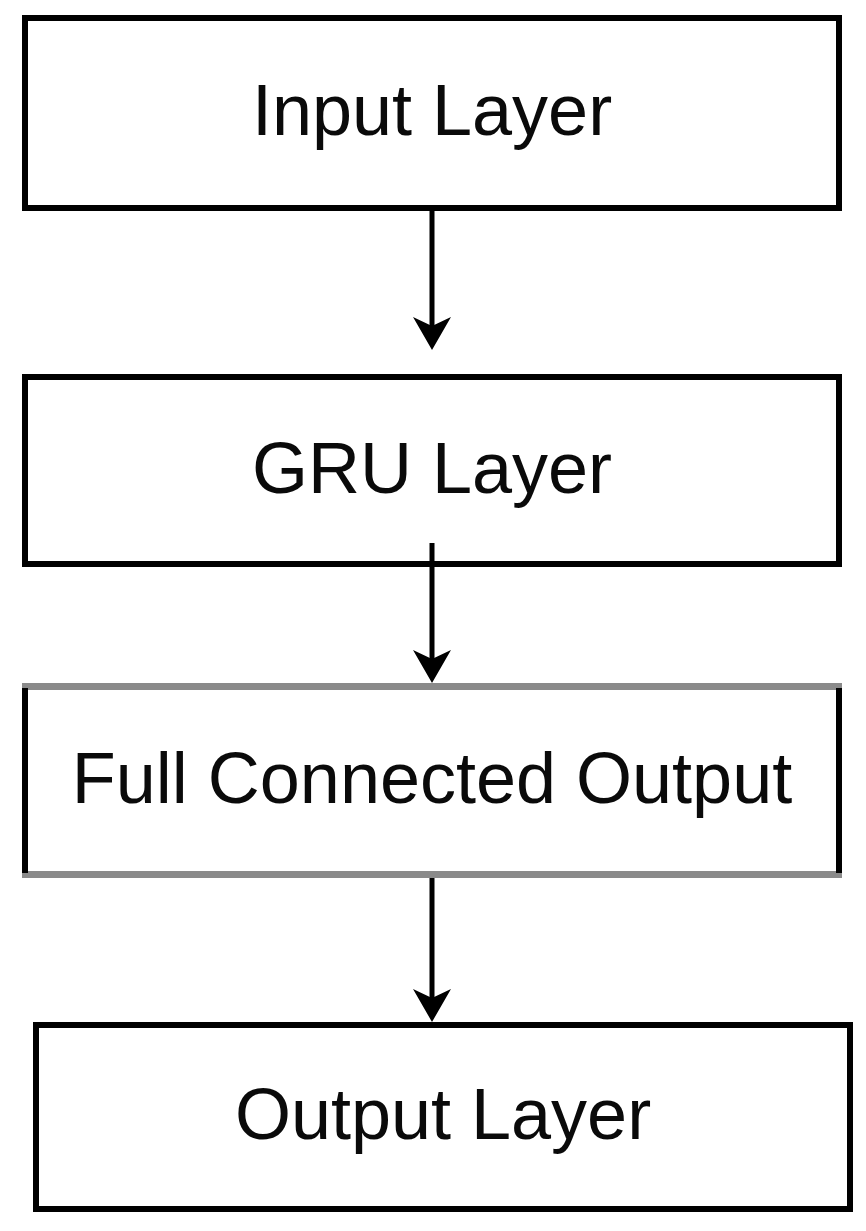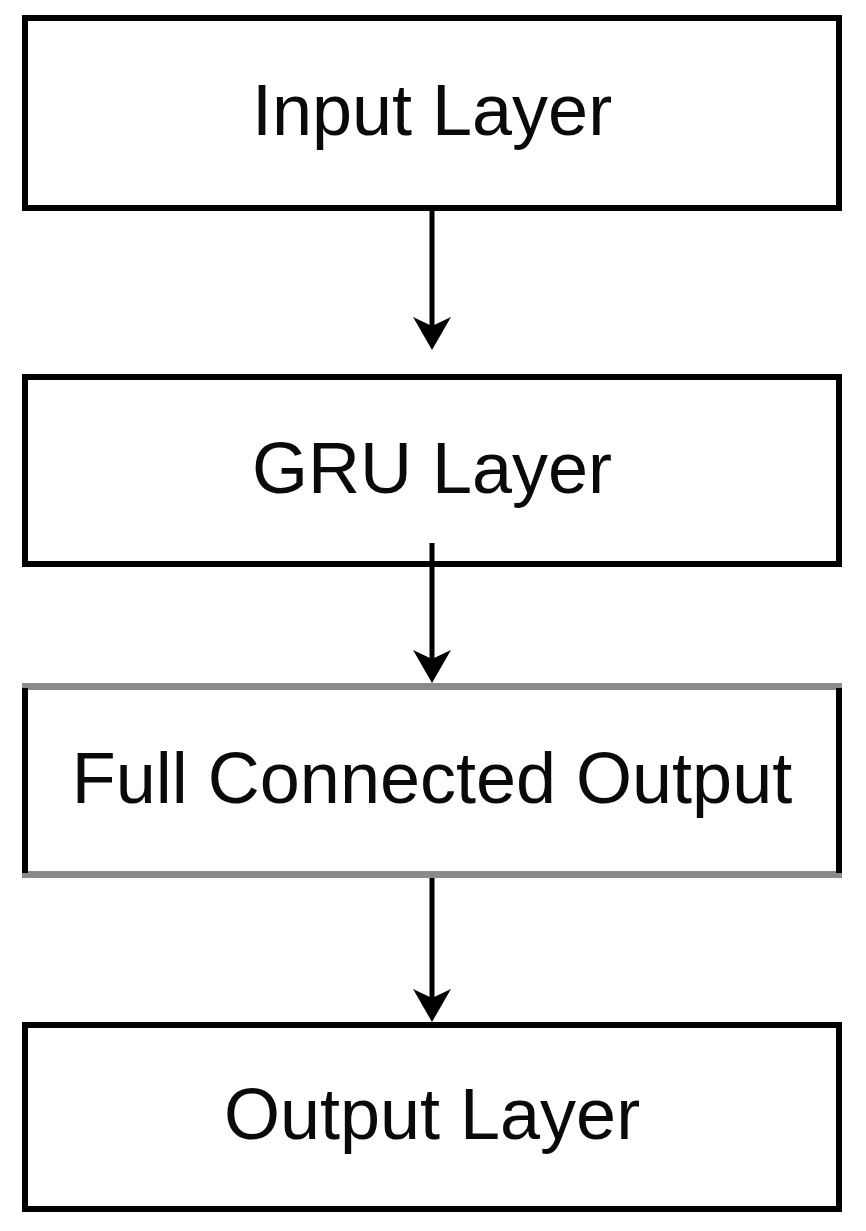--- a/index.html
+++ b/index.html
@@ -56,21 +56,21 @@
   .node-3 .side {
     position: absolute;
     top: 5px;
     bottom: 5px;
     width: 6px;
     background: #000000;
   }
   .node-3 .side.left { left: 0; }
   .node-3 .side.right { right: 0; }
   
-  .node-4 { top: 1022px; height: 190px; }
+  .node-4 { top: 1022px; height: 190px; margin-left: 11px; }
 
   .arrow {
     position: absolute;
     left: 410px;
     width: 44px;
     display: block;
   }
   .arrow-1 { top: 211px; height: 139px; }
   .arrow-2 { top: 543px; height: 140px; }
   .arrow-3 { top: 878px; height: 144px; }

